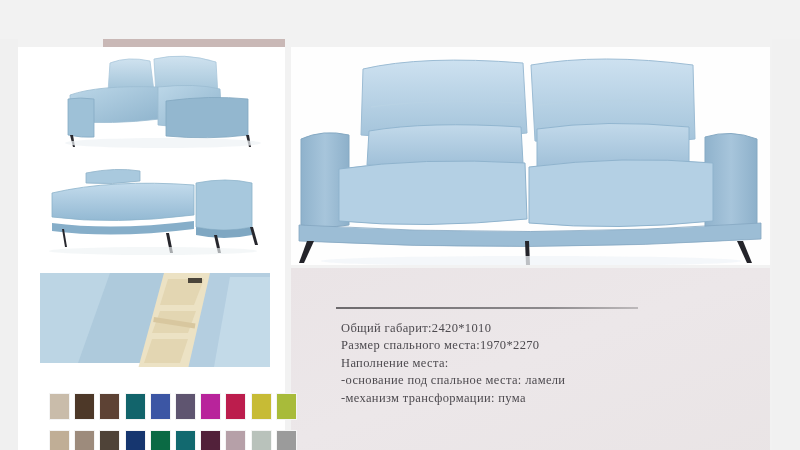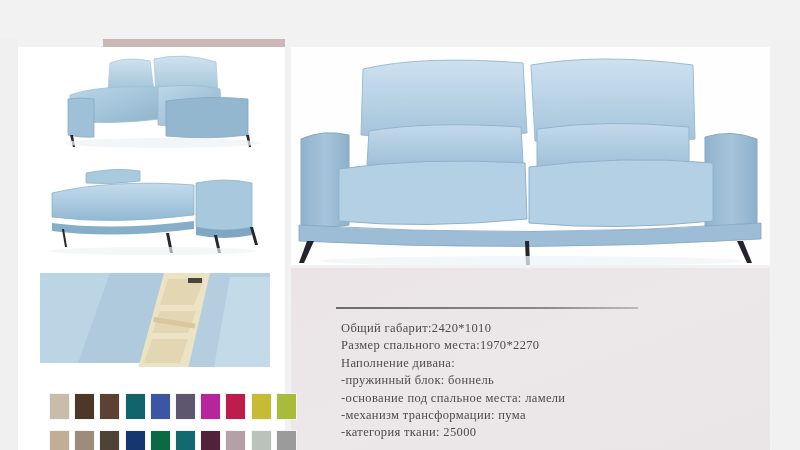--- a/index.html
+++ b/index.html
@@ -176,25 +176,23 @@
 
       <ellipse cx="240" cy="214" rx="210" ry="5" fill="#f0f4f8" opacity=".75"></ellipse>
     </svg>
   </div>
 
   <div class="textpane">
     <div class="rule"></div>
     <div class="speclist">
       <div>Общий габарит:2420*1010</div>
       <div>Размер спального места:1970*2270</div>
-      <div>Наполнение дивана:</div>
-      <div>-пружинный блок: боннель</div>
+      <div>Наполнение места:</div>
       <div>-основание под спальное места: ламели</div>
       <div>-механизм трансформации: пума</div>
-      <div>-категория ткани: 25000</div>
     </div>
   </div>
 
   <div class="swatch-area">
     <div class="swatch-row r1">
         <div class="sw" style="background: rgb(201, 188, 170);"></div>
         <div class="sw" style="background: rgb(77, 56, 40);"></div>
         <div class="sw" style="background: rgb(93, 66, 52);"></div>
         <div class="sw" style="background: rgb(18, 100, 107);"></div>
         <div class="sw" style="background: rgb(60, 86, 164);"></div>

